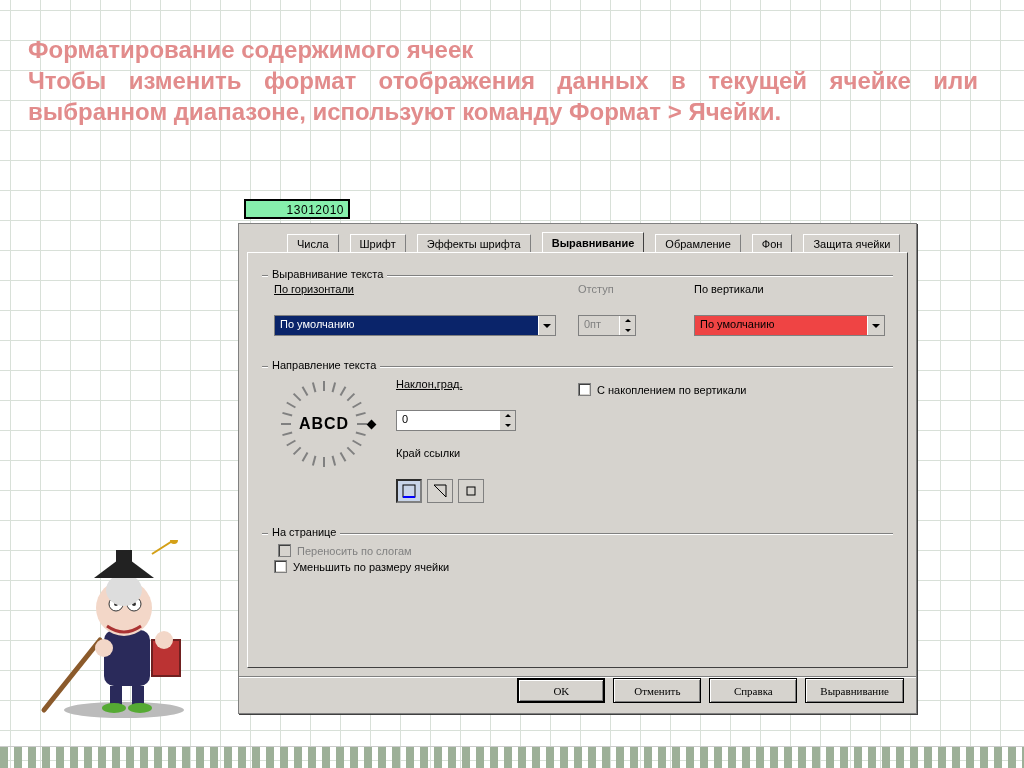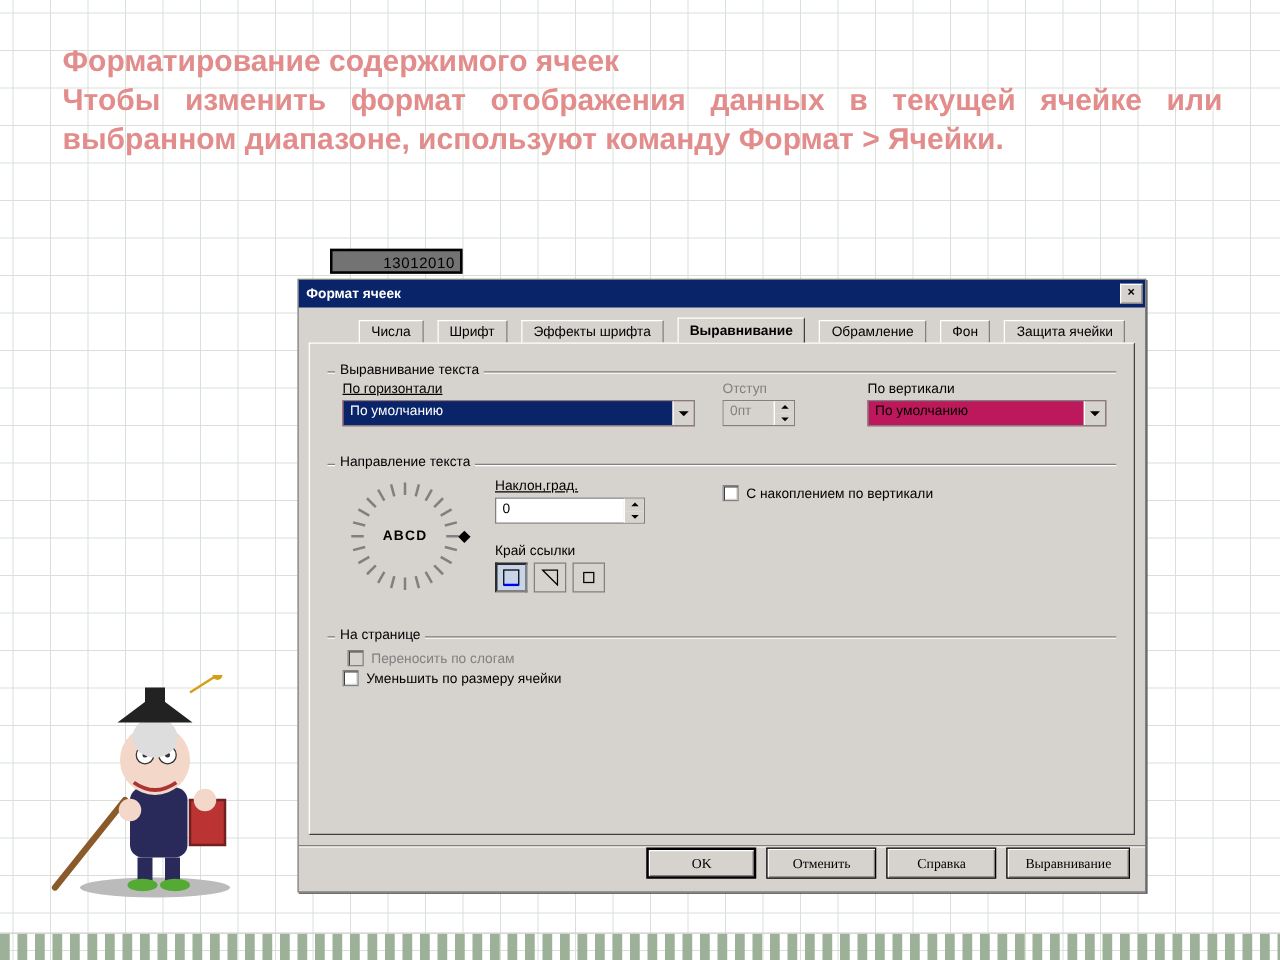--- a/index.html
+++ b/index.html
@@ -14,32 +14,32 @@
   .grid-bg {
     position: absolute; inset: 0;
     background-image:
       linear-gradient(#d8e0d8 1px, transparent 1px),
       linear-gradient(90deg, #d8e0d8 1px, transparent 1px);
     background-size: 30px 30px;
     background-position: 10px 10px;
   }
   .slide-heading {
     position: absolute;
-    left: 50px; right: 46px; top: 34px;
+    left: 28px; right: 46px; top: 34px;
     font-size: 24px; font-weight: bold;
     color: #e28c8c;
     line-height: 1.3;
     text-align: justify;
     text-align-last: left;
   }
   .cell-value {
     position: absolute;
-    left: 264px; top: 199px;
+    left: 244px; top: 199px;
     width: 106px; height: 20px;
-    background: #737373;
+    background: #86efac;
     border: 2px solid #000;
     font: 12px/16px Arial;
     text-align: right;
     padding: 1px 4px;
     letter-spacing: 0.5px;
   }
   
   .dialog {
     position: absolute;
     left: 238px; top: 223px;
@@ -125,29 +125,29 @@
     box-shadow: 0 1px 0 #fff;
   }
   fieldset.group > legend {
     position: absolute;
     top: 1px; left: 6px;
     background: #d6d3ce;
     padding: 0 4px;
     color: #000;
   }
   .row { display: flex; gap: 22px; align-items: flex-end; }
-  .col { display: flex; flex-direction: column; gap: 3px; }
+  .col { display: flex; flex-direction: column; gap: 20px; }
   .lbl { color: #000; }
   .lbl.disabled { color: #808080; }
   .lbl .accel { text-decoration: underline; }
   .dropdown {
     display: flex;
     height: 21px;
     border: 1px solid #808080;
-    background: #be185d;
+    background: #ef4444;
   }
   .dropdown.sel .val {
     flex: 1; padding: 2px 5px;
     background: #0a246a; color: #fff;
   }
   .dropdown .val { flex: 1; padding: 2px 5px; }
   .dropdown .btn {
     width: 17px;
     background: #d6d3ce;
     border-left: 1px solid #fff;
@@ -180,21 +180,21 @@
     display: flex; align-items: center; justify-content: center;
   }
   .abcd-wheel .ring {
     position: absolute; width: 86px; height: 86px; border-radius: 50%;
   }
   .abcd-wheel .tick {
     position: absolute; left: 50%; top: 50%;
     width: 2px; height: 10px; background: #808080;
     transform-origin: 1px 43px;
   }
-  .abcd-wheel .label { font-weight: bold; font-size: 11px; letter-spacing: 1px; }
+  .abcd-wheel .label { font-weight: bold; font-size: 16px; letter-spacing: 1px; }
   .abcd-wheel .dot {
     position: absolute; left: 94px; top: 47px;
     width: 7px; height: 7px; background: #000; transform: rotate(45deg);
   }
   .checkbox { display: flex; gap: 6px; align-items: center; margin: 3px 0; }
   .checkbox .box { width: 13px; height: 13px; background: #fff; border: 1px solid #808080; box-shadow: inset 1px 1px 0 #404040, inset -1px -1px 0 #d6d3ce; }
   .checkbox.disabled .lbl { color: #808080; }
   .checkbox.disabled .box { background: #d6d3ce; }
   .edge-btns { display: flex; gap: 5px; }
   .edge-btn {
@@ -238,27 +238,20 @@
 <body>
 
 <div class="grid-bg"></div>
 
 <div class="slide-heading" style="white-space:pre-line">Форматирование содержимого ячеек
 Чтобы изменить формат отображения данных в текущей ячейке или выбранном диапазоне, используют команду Формат &gt; Ячейки.</div>
 
 <div class="cell-value">13012010</div>
 
 <div class="dialog">
-  <div class="titlebar">
-    <span>Формат ячеек</span>
-    <span class="spacer"></span>
-    <div class="close-btn">
-      <span>×</span>
-    </div>
-  </div>
 
   <div class="tab-strip">
     <div class="tab">Числа</div>
     <div class="tab">Шрифт</div>
     <div class="tab">Эффекты шрифта</div>
     <div class="tab active">Выравнивание</div>
     <div class="tab">Обрамление</div>
     <div class="tab">Фон</div>
     <div class="tab">Защита ячейки</div>
   </div>

